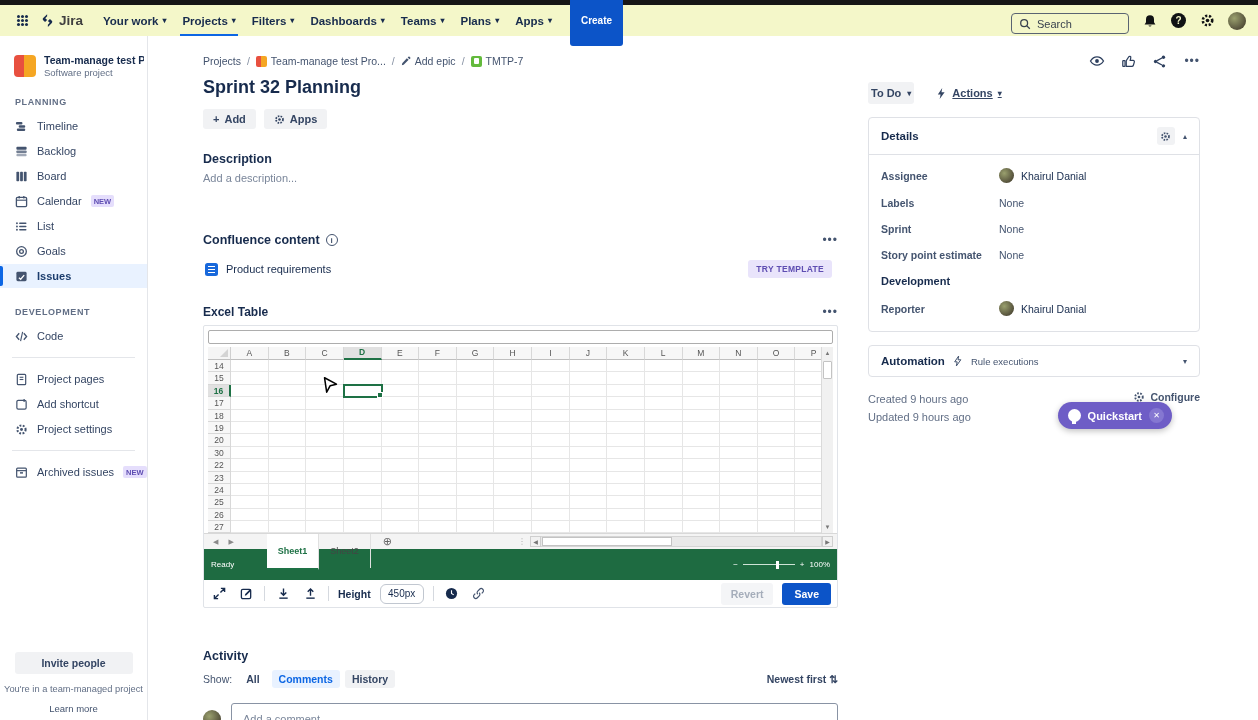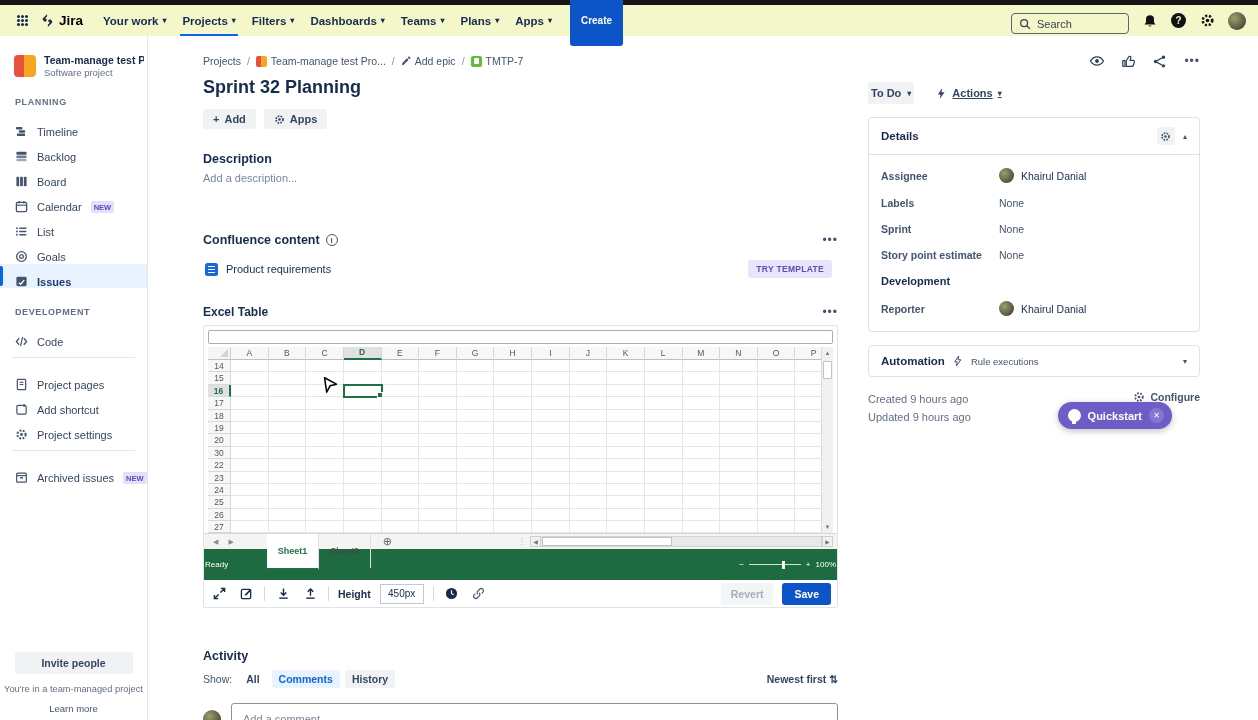--- a/index.html
+++ b/index.html
@@ -9,21 +9,21 @@
   
   .black-strip { position:absolute; top:0; left:0; right:0; height:5px; background:#161616; }
   .topnav { position:absolute; top:5px; left:0; right:0; height:31px; background:#f4f7c9;
     display:flex; align-items:center; padding:0 12px; gap:2px; }
   .appswitch { width:20px; height:20px; display:flex; align-items:center; justify-content:center; border-radius:3px; }
   .dotgrid { width:3px; height:3px; background:#172B4D; border-radius:50%;
     box-shadow:4px 0 0 #172B4D,8px 0 0 #172B4D,0 4px 0 #172B4D,4px 4px 0 #172B4D,8px 4px 0 #172B4D,0 8px 0 #172B4D,4px 8px 0 #172B4D,8px 8px 0 #172B4D;
     margin:-8px 0 0 -8px; }
   .logo { display:flex; align-items:center; gap:4px; margin:0 10px 0 6px; }
   .logo svg { width:15px; height:15px; }
-  .logo-text { font-size:13.5px; font-weight:bold; color:#000000; }
+  .logo-text { font-size:13.5px; font-weight:bold; color:#404040; }
   .nav-menu { display:flex; align-items:center; height:100%; }
   .nav-item { position:relative; display:flex; align-items:center; gap:4px; padding:0 8px; height:100%;
     font-size:11.5px; font-weight:bold; color:#172B4D; cursor:pointer; }
   .nav-item .chev { font-size:8px; color:#172B4D; }
   .nav-item.active::after { content:""; position:absolute; left:6px; right:6px; bottom:0; height:2.5px; background:#0C66E4; }
   .create-btn { margin-left:8px; background:#0C54C8; color:#fff; font-size:10px; font-weight:bold;
     border:none; border-radius:3px; padding:20px 11px; cursor:pointer; }
   .topnav-right { margin-left:auto; display:flex; align-items:center; gap:12px; }
   .search-box { display:flex; align-items:center; gap:6px; width:118px; height:21px;
     border:1.4px solid #5a6472; border-radius:4px; padding:0 7px; background:transparent;margin-top:6px; }
@@ -39,21 +39,21 @@
   
   .sidebar { position:absolute; top:36px; left:0; bottom:0; width:148px; background:#fff;
     border-right:1px solid #E4E6EA; }
   .proj-head { display:flex; align-items:center; gap:8px; padding:18px 10px 0 14px; }
   .proj-icon { width:22px; height:22px; border-radius:4px; flex:none;
     background:linear-gradient(90deg,#e8503f 0 45%,#f5a623 45% 100%); }
   .proj-name { font-size:10.5px; font-weight:bold; color:#172B4D; white-space:nowrap; overflow:hidden; max-width:100px; }
   .proj-type { font-size:9.5px; color:#626F86; margin-top:1px; }
   .side-section-title { font-size:9px; font-weight:bold; letter-spacing:.6px; color:#626F86;
     padding:0 0 0 15px; margin:19px 0 7px; }
-  .side-item { position:relative; display:flex; align-items:flex-end; gap:9px; height:24px; padding-left:15px;
+  .side-item { position:relative; display:flex; align-items:center; gap:9px; height:24px; padding-left:15px;
     font-size:11px; color:#344563; cursor:pointer; margin-bottom:1px; }
   .side-item svg { width:13px; height:13px; color:#44546F; flex:none; }
   .side-item.active { background:#E9F2FF; }
   .side-item.active::before { content:""; position:absolute; left:0; top:2px; bottom:2px; width:3px; background:#0C66E4; border-radius:0 2px 2px 0; }
   .side-item.active .side-label { font-weight:bold; color:#1c3d6d; }
   .badge-new { font-size:7.5px; font-weight:bold; color:#5E4DB2; background:#E5DEFC; border-radius:2px; padding:1.5px 3px; }
   .side-divider { height:1px; background:#E4E6EA; margin:9px 12px; }
   .side-footer { position:absolute; left:0; right:0; bottom:6px; text-align:center; }
   .invite-btn { display:block; margin:0 auto 10px; width:118px; height:22px; background:#F1F2F4; border:none;
     border-radius:3px; font-size:10.5px; font-weight:bold; color:#344563; cursor:pointer; font-family:"Liberation Sans", sans-serif; }
@@ -121,30 +121,30 @@
   .sheet-tab.active { background:#fff; color:#1E7145; font-weight:bold; border-bottom:2px solid #1E7145; }
   .add-sheet { margin-left:12px; color:#666; font-size:11px; cursor:pointer; }
   .h-scroll { display:flex; align-items:center; margin-left:auto; width:315px; height:11px; }
   .h-scroll .grip { color:#AAA; font-size:8px; margin-right:4px; }
   .h-scroll .box { width:11px; height:11px; background:#F1F1F1; border:1px solid #CFCFCF; font-size:6px; color:#777;
     display:flex; align-items:center; justify-content:center; cursor:pointer; flex:none; }
   .h-track { flex:1; height:11px; background:#E9E9E9; border:1px solid #D5D5D5; border-left:none; position:relative; }
   .h-thumb { position:absolute; left:1px; top:0; bottom:0; width:130px; background:#fff; border:1px solid #C3C3C3; }
 
   .status-bar { height:31px; background:#1E6B41; color:#fff; display:flex; align-items:center;
-    font-size:8px; margin:0 -4px; padding:0 1px; }
+    font-size:8px; margin:0 -4px; padding:0 7px; }
   .zoom-ctl { margin-left:auto; display:flex; align-items:center; gap:5px; }
   .zoom-track { width:52px; height:1px; background:#cfe3d6; position:relative; }
   .zoom-thumb { position:absolute; left:64%; top:-3.5px; width:3px; height:8px; background:#fff; }
 
   .excel-toolbar { display:flex; align-items:center; gap:9px; height:27px; padding:0 2px; }
   .excel-toolbar svg { display:block; }
   .tb-divider { width:1px; height:15px; background:#D5D9DF; }
   .tb-label { font-size:10.5px; color:#172B4D; font-weight:bold; }
-  .height-input { width:44px; height:20px; border:1px solid #C1C7D0; border-radius:0; text-align:center;
+  .height-input { width:44px; height:20px; border:1px solid #C1C7D0; border-radius:6px; text-align:center;
     font-size:10px; color:#172B4D; font-family:"Liberation Sans", sans-serif; outline:none; }
   .revert-btn { margin-left:auto; background:#F4F5F7; color:#A5ADBA; border:none; border-radius:3px;
     padding:5px 10px; font-size:10.5px; font-weight:bold; font-family:"Liberation Sans", sans-serif; }
   .save-btn { background:#0C54C8; color:#fff; border:none; border-radius:3px; padding:5px 12px;
     font-size:10.5px; font-weight:bold; cursor:pointer; font-family:"Liberation Sans", sans-serif; }
 
   
   .activity-head { margin-top:41px; }
   .show-row { display:flex; align-items:center; gap:7px; margin-top:7px; font-size:10.5px; }
   .show-label { color:#44546F; }

